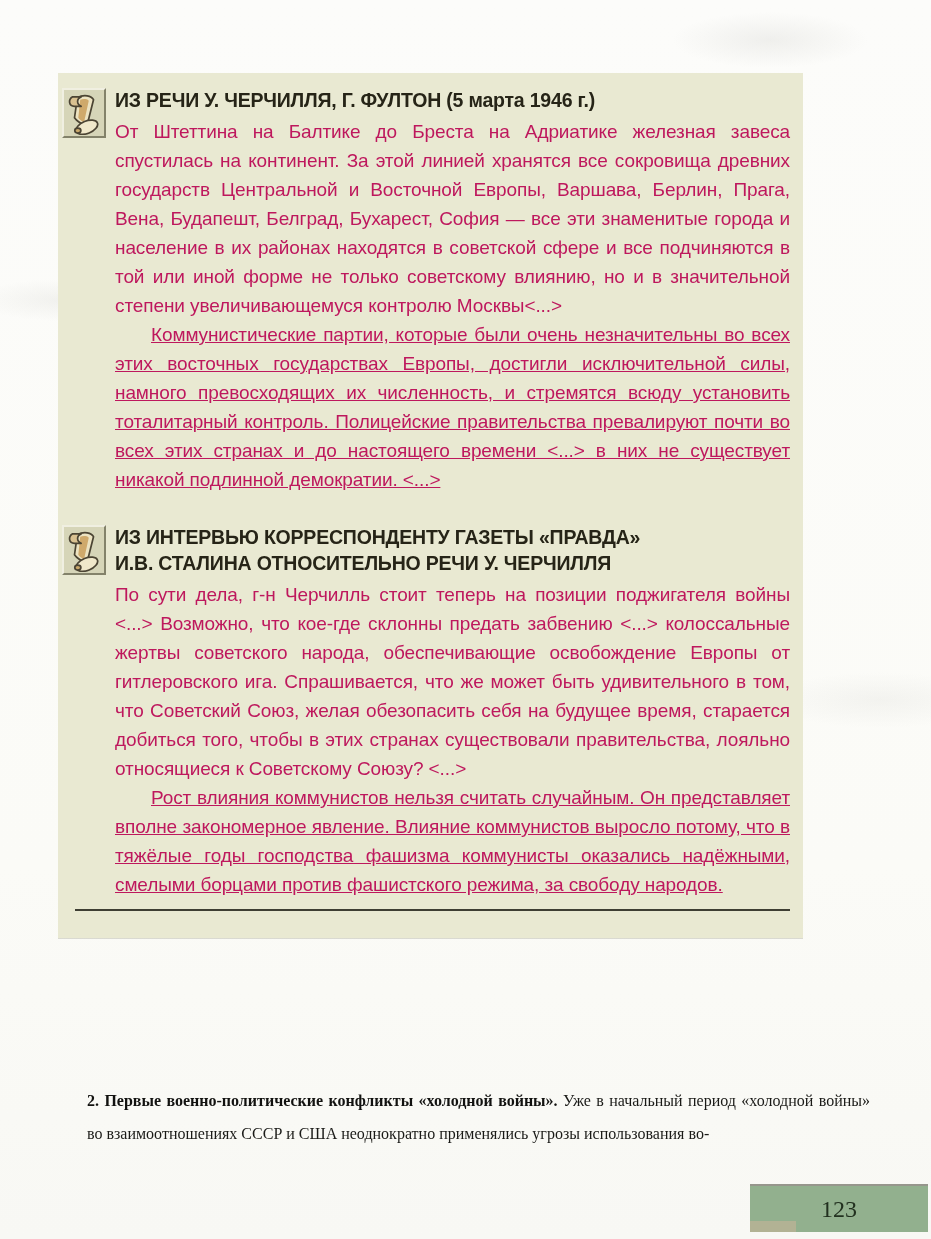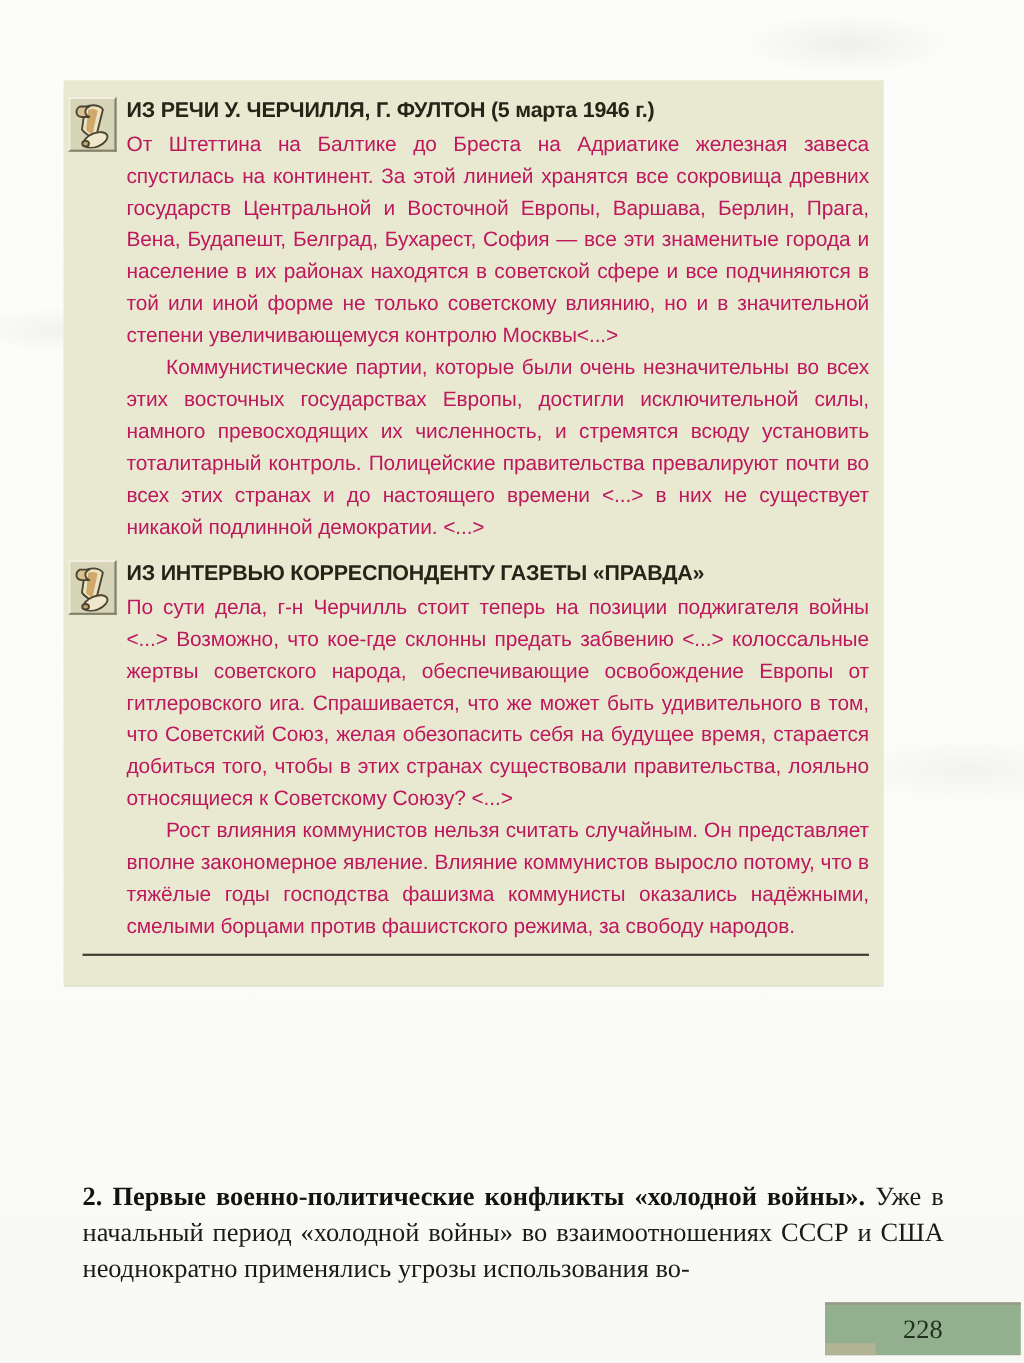--- a/index.html
+++ b/index.html
@@ -25,21 +25,21 @@
 
   
   .doc-box {
     position:absolute; left:58px; top:73px; width:745px;
     box-sizing:border-box;
     padding:14px 13px 16px 57px;
     background:#e9e9d2;
     box-shadow:0 1px 0 rgba(120,120,100,0.25);
   }
   .doc { position:relative; }
-  .doc + .doc { margin-top:14px; }
+  .doc + .doc { margin-top:30px; }
 
   .scroll-tile {
     position:absolute; left:-53px; top:1px;
     width:44px; height:50px; box-sizing:border-box;
     background:#d6d5b8;
     border:2px solid;
     border-color:#f0efe1 #83826a #83826a #f0efe1;
     display:flex; align-items:center; justify-content:center;
   }
   .scroll-tile svg { display:block; }
@@ -52,34 +52,34 @@
   }
   .doc-title .t-line { display:block; }
 
   .doc-p {
     margin:0;
     font-size:19px; line-height:29px;
     letter-spacing:-0.1px;
     text-align:justify;
     color:#be185d;
   }
-  .doc-p.indent { text-indent:36px; }
+  .doc-p.indent { text-indent:36px;text-decoration:underline; }
 
   .divider {
     border:none;
     border-top:2px solid #3e3e33;
     margin:10px 0 11px -40px;
   }
 
   
   .serif-para {
     position:absolute; left:75px; top:1072px; width:783px;
-    margin:0;
+    margin:12px;
     font-family:"Liberation Serif", serif;
-    font-size:24px; line-height:33px;
+    font-size:16px; line-height:33px;
     text-align:justify;
     color:#1a1a17;
   }
   .serif-para b { font-weight:bold; color:#121210; }
 
   
   .page-num {
     position:absolute; left:750px; top:1184px;
     width:178px; height:48px;
     background:#92b08e;
@@ -125,29 +125,30 @@
             <path d="M13 7 C20 3 28 5 30 9 L23 37 C16 34 12 31 10 28 Z" fill="#ece3c2"></path>
             <path d="M16 9 C19 8 23 8 25 10 L20 33 C17 31 15 30 14 28 Z" fill="#cfa96b" stroke="none"></path>
             <path d="M8 6 C3 9 4 16 10 16 L17 16 C12 14 12 8 17 6 Z" fill="#d9c191"></path>
             <ellipse cx="23" cy="38" rx="12" ry="6.5" transform="rotate(-22 23 38)" fill="#f0e8ca"></ellipse>
             <ellipse cx="13.5" cy="41.5" rx="3.2" ry="2.6" fill="#c9a86b"></ellipse>
           </g>
         </svg>
       </span>
       <h2 class="doc-title">
         <span class="t-line">ИЗ ИНТЕРВЬЮ КОРРЕСПОНДЕНТУ ГАЗЕТЫ «ПРАВДА»</span>
+        <span class="t-line">И.В. СТАЛИНА ОТНОСИТЕЛЬНО РЕЧИ У. ЧЕРЧИЛЛЯ</span>
       </h2>
       <p class="doc-p">По сути дела, г-н Черчилль стоит теперь на позиции поджигателя войны &lt;...&gt; Возможно, что кое-где склонны предать забвению &lt;...&gt; колоссальные жертвы советского народа, обеспечивающие освобождение Европы от гитлеровского ига. Спрашивается, что же может быть удивительного в том, что Советский Союз, желая обезопасить себя на будущее время, старается добиться того, чтобы в этих странах существовали правительства, лояльно относящиеся к Советскому Союзу? &lt;...&gt;</p>
       <p class="doc-p indent">Рост влияния коммунистов нельзя считать случайным. Он представляет вполне закономерное явление. Влияние коммунистов выросло потому, что в тяжёлые годы господства фашизма коммунисты оказались надёжными, смелыми борцами против фашистского режима, за свободу народов.</p>
     </section>
 
     <hr class="divider">
 
 
   </div>
 
   <p class="serif-para"><b>2. Первые военно-политические конфликты «холодной войны».</b> <span>Уже в начальный период «холодной войны» во взаимоотношениях СССР и США неоднократно применялись угрозы использования во-</span></p>
 
   <div class="page-num">
-    <span>228</span>
+    <span>123</span>
   </div>
 
 </div>
 
 </body></html>

